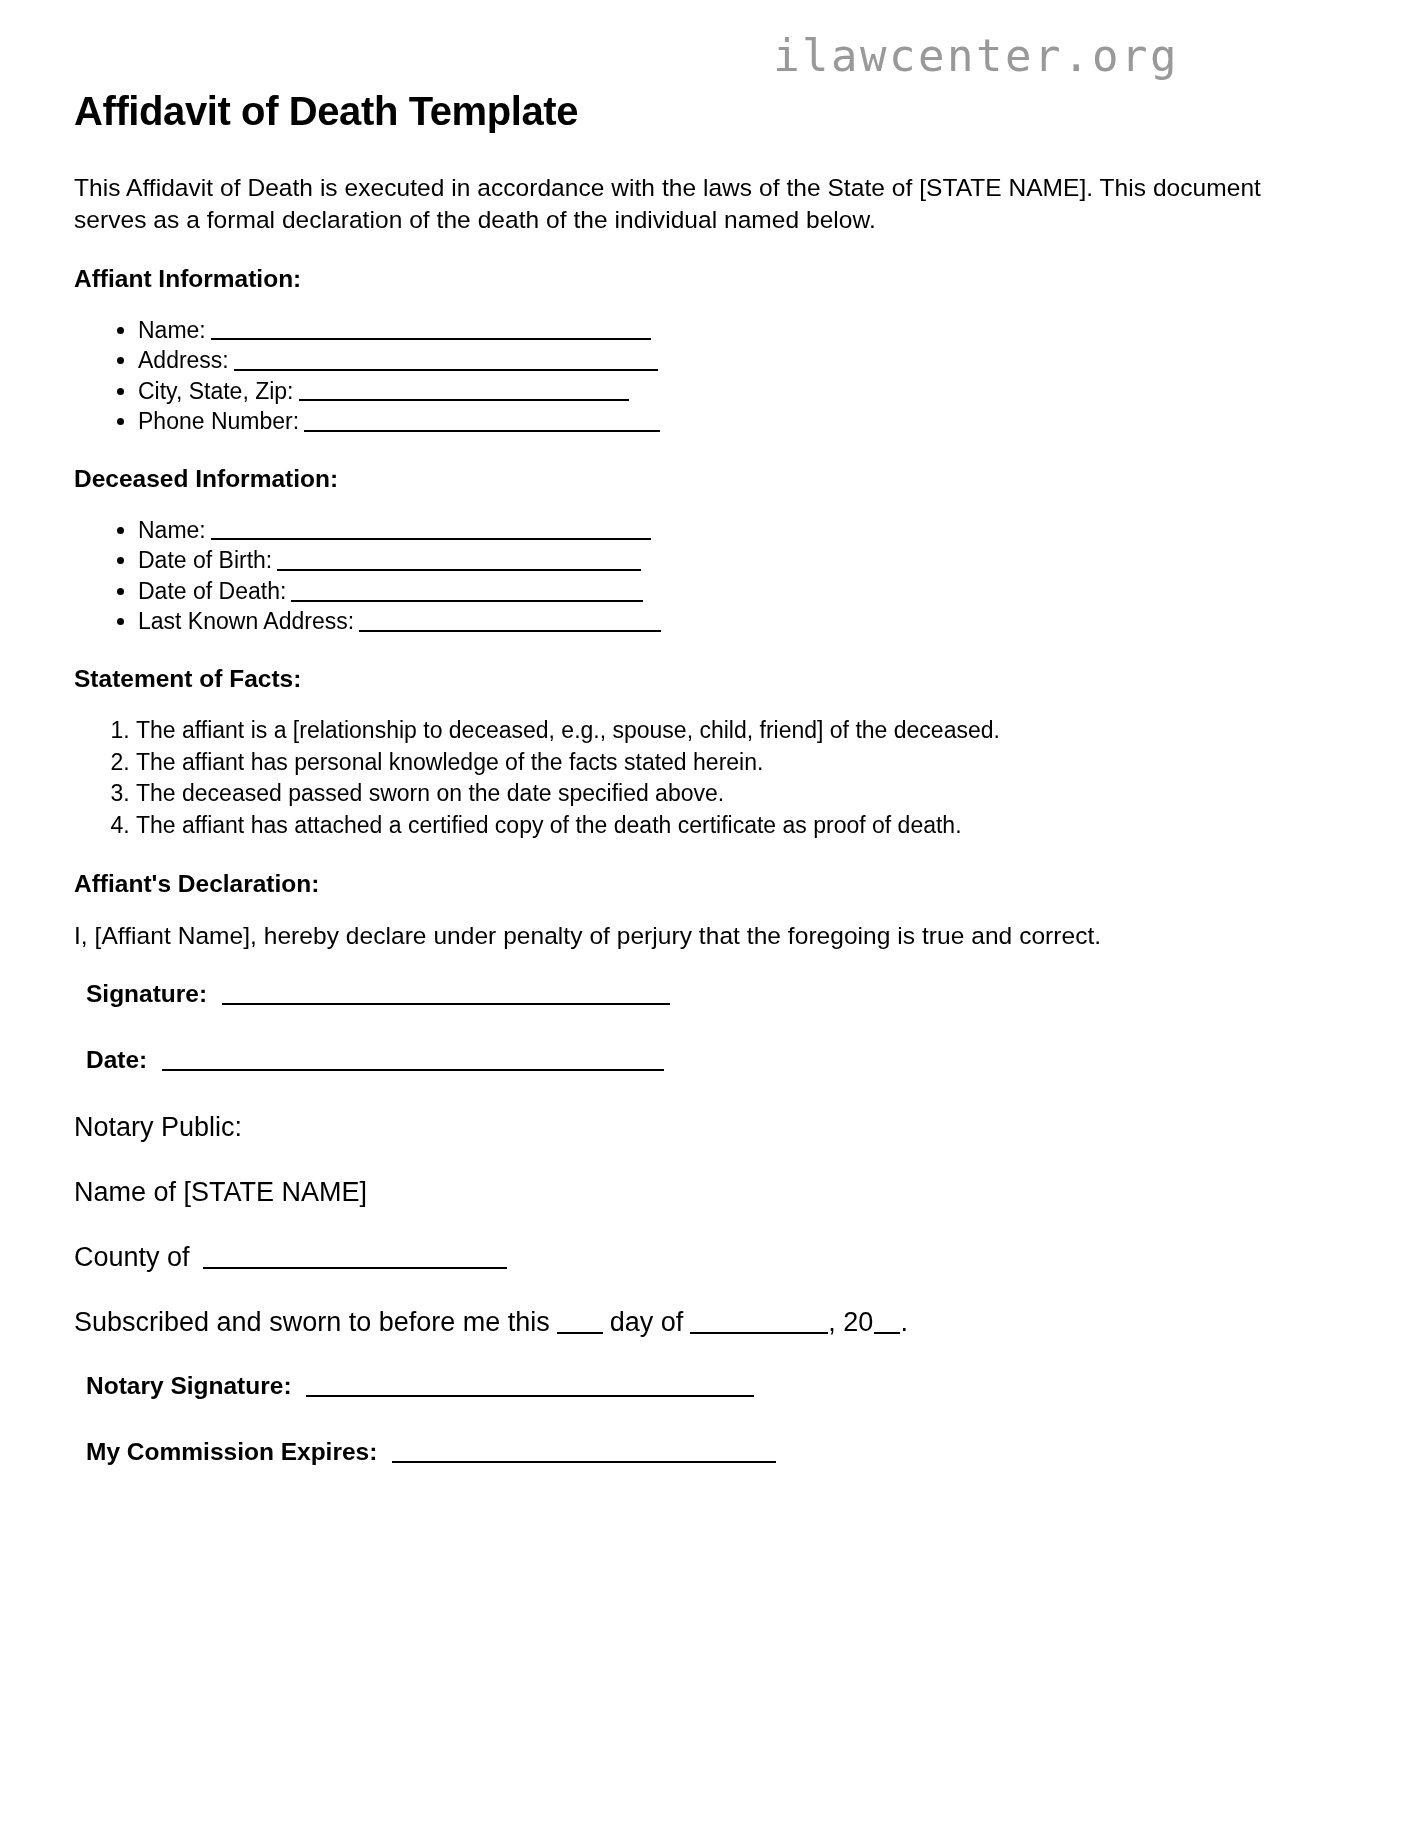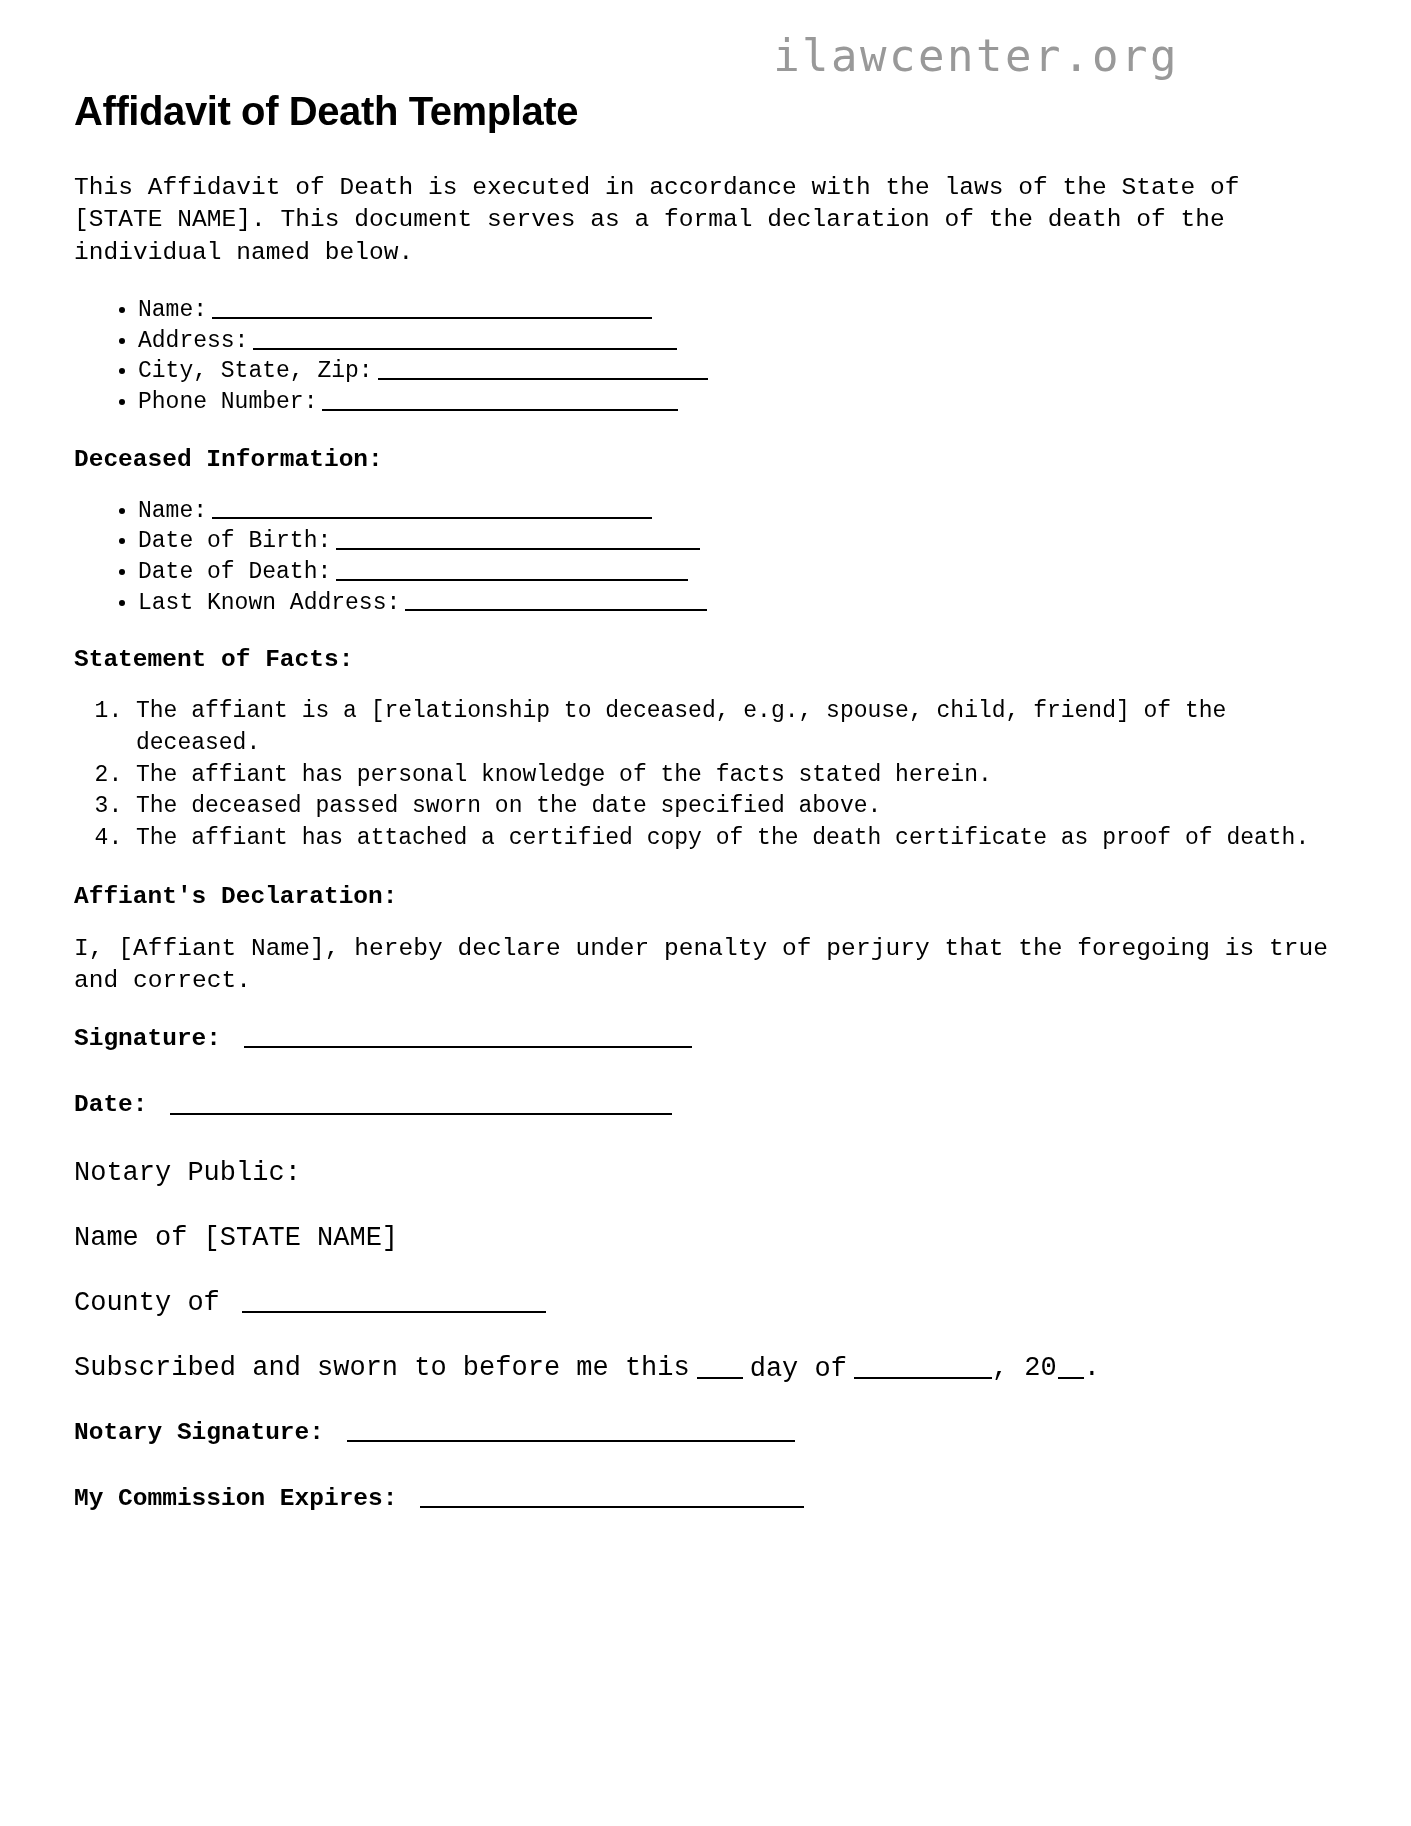--- a/index.html
+++ b/index.html
@@ -49,21 +49,20 @@
     top: 88px;
     left: 0;
     letter-spacing: -0.4px;
     line-height: 1.15;
   }
   .body-wrap {
     position: absolute;
     top: 172px;
     left: 0;
     width: 1265px;
-    font-family: Liberation Mono, monospace;
   }
   p.para {
     font-size: 24.5px;
     line-height: 1.32;
     margin: 0 0 26px 0;
     letter-spacing: 0.05px;
   }
   h2.section-head {
     font-size: 24.5px;
     font-weight: bold;
@@ -87,21 +86,21 @@
   .blank-line {
     display: inline-block;
     border-bottom: 2.4px solid #000;
     height: 0.95em;
     vertical-align: -0.12em;
     margin-left: 5px;
   }
   .bold-field {
     font-size: 24.5px;
     font-weight: bold;
-    margin: 0 0 34px 0;
+    margin: 0 0 34px 12px;
     line-height: 1.3;
     white-space: nowrap;
   }
   .plain-field {
     font-size: 27px;
     margin: 0 0 30px 0;
     line-height: 1.3;
   }
   .mini-blank {
     display: inline-block;
@@ -118,20 +117,21 @@
   <div class="watermark">ilawcenter.org</div>
 
   <div class="content">
 
     <h1 class="doc-title">Affidavit of Death Template</h1>
 
     <div class="body-wrap">
 
       <p class="para">This Affidavit of Death is executed in accordance with the laws of the State of [STATE NAME]. This document serves as a formal declaration of the death of the individual named below.</p>
 
+      <h2 class="section-head">Affiant Information:</h2>
       <ul class="blanks-list">
         <li><span>Name:</span><span class="blank-line" style="width:440px"></span></li>
         <li><span>Address:</span><span class="blank-line" style="width:424px"></span></li>
         <li><span>City, State, Zip:</span><span class="blank-line" style="width:330px"></span></li>
         <li><span>Phone Number:</span><span class="blank-line" style="width:356px"></span></li>
       </ul>
 
       <h2 class="section-head">Deceased Information:</h2>
       <ul class="blanks-list">
         <li><span>Name:</span><span class="blank-line" style="width:440px"></span></li>

